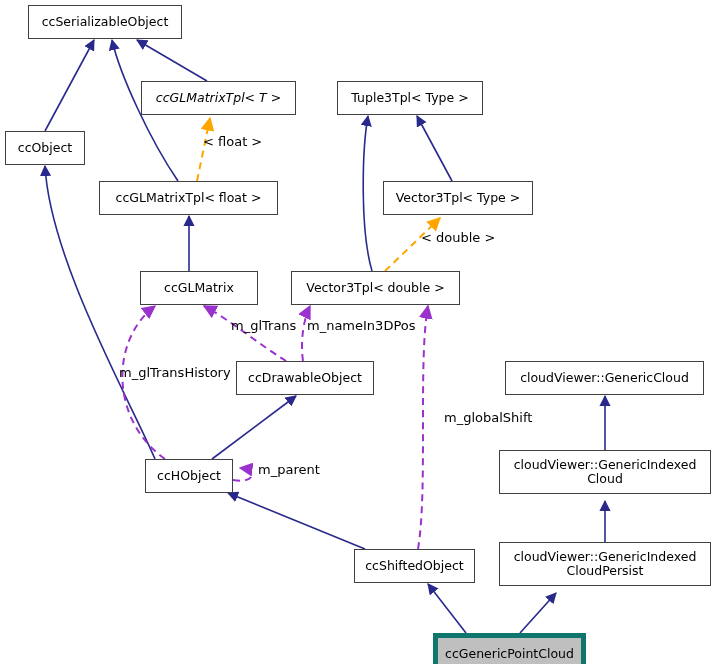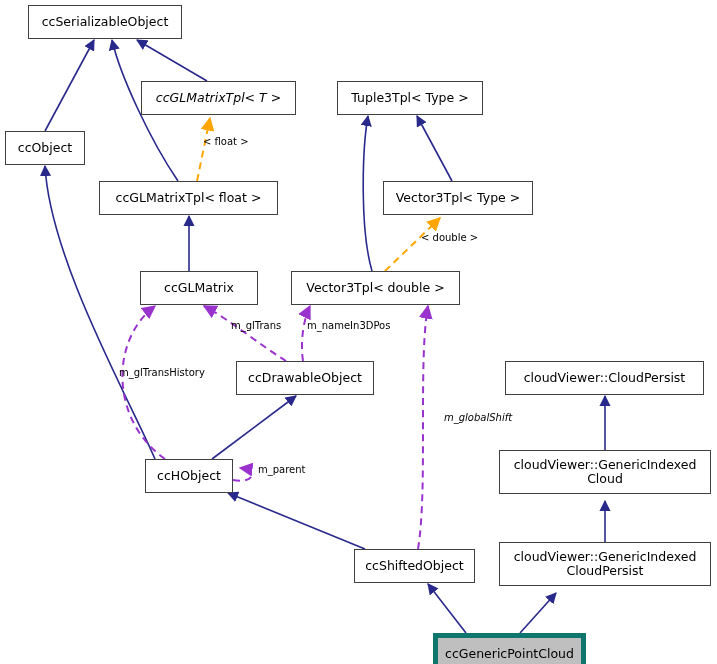--- a/index.html
+++ b/index.html
@@ -38,21 +38,21 @@
     white-space: pre-line;
     z-index: 5;
     padding: 16px 3px;
   }
   .node.highlight {
     background: #bfbfbf;
     border: 5px solid #0f766e;
   }
   .edge-label {
     position: absolute;
-    font-size: 10px;
+    font-size: 13px;
     line-height: 14px;
     color: #000000;
     background: transparent;
     white-space: nowrap;
     z-index: 6;
   }
 </style>
 </head>
 <body>
 
@@ -132,21 +132,21 @@
   <div class="node" style="left:99px;top:181px;width:179px;height:28px;">ccGLMatrixTpl&lt; float &gt;</div>
 
   <div class="node" style="left:383px;top:181px;width:150px;height:28px;">Vector3Tpl&lt; Type &gt;</div>
 
   <div class="node" style="left:140px;top:271px;width:118px;height:28px;">ccGLMatrix</div>
 
   <div class="node" style="left:291px;top:271px;width:169px;height:16px;">Vector3Tpl&lt; double &gt;</div>
 
   <div class="node" style="left:236px;top:361px;width:138px;height:24px;">ccDrawableObject</div>
 
-  <div class="node" style="left:505px;top:361px;width:199px;height:28px;">cloudViewer::CloudPersist</div>
+  <div class="node" style="left:505px;top:361px;width:199px;height:28px;">cloudViewer::GenericCloud</div>
 
   <div class="node" style="left:145px;top:459px;width:88px;height:28px;">ccHObject</div>
 
   <div class="node" style="left:499px;top:450px;width:212px;height:44px;">cloudViewer::GenericIndexed
 Cloud</div>
 
   <div class="node" style="left:354px;top:549px;width:121px;height:28px;">ccShiftedObject</div>
 
   <div class="node" style="left:499px;top:542px;width:212px;height:44px;">cloudViewer::GenericIndexed
 CloudPersist</div>
@@ -156,17 +156,17 @@
   <div class="edge-label" style="left:203px;top:135px;">&lt; float &gt;</div>
 
   <div class="edge-label" style="left:421px;top:231px;">&lt; double &gt;</div>
 
   <div class="edge-label" style="left:231px;top:319px;">m_glTrans</div>
 
   <div class="edge-label" style="left:307px;top:319px;">m_nameIn3DPos</div>
 
   <div class="edge-label" style="left:119px;top:366px;">m_glTransHistory</div>
 
-  <div class="edge-label" style="left:444px;top:411px;font-style:italic;">m_globalShift</div>
+  <div class="edge-label" style="left:444px;top:411px;">m_globalShift</div>
 
   <div class="edge-label" style="left:258px;top:463px;">m_parent</div>
 
 </div>
 
 </body></html>

